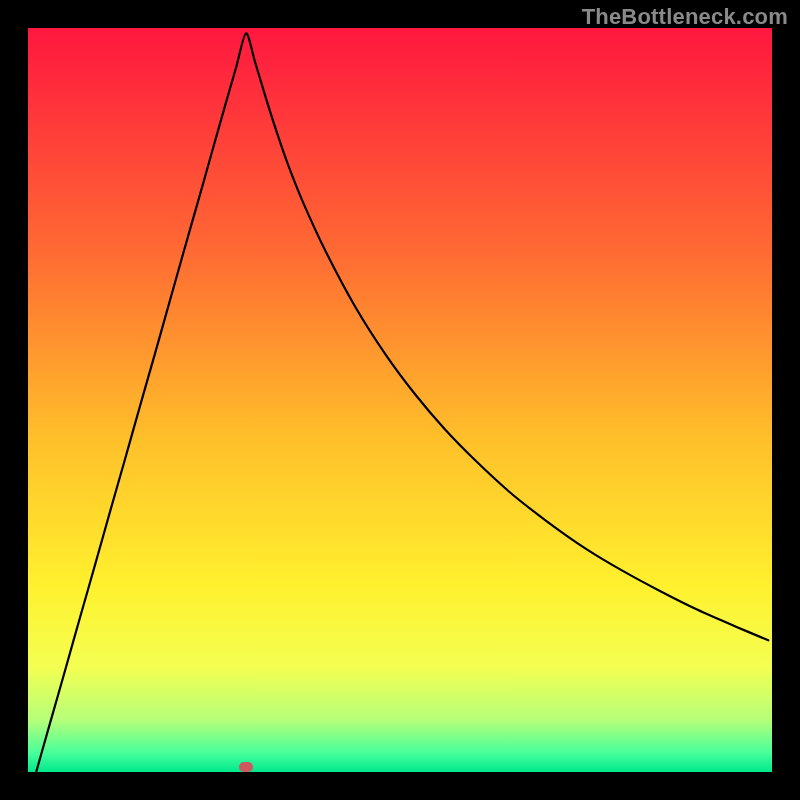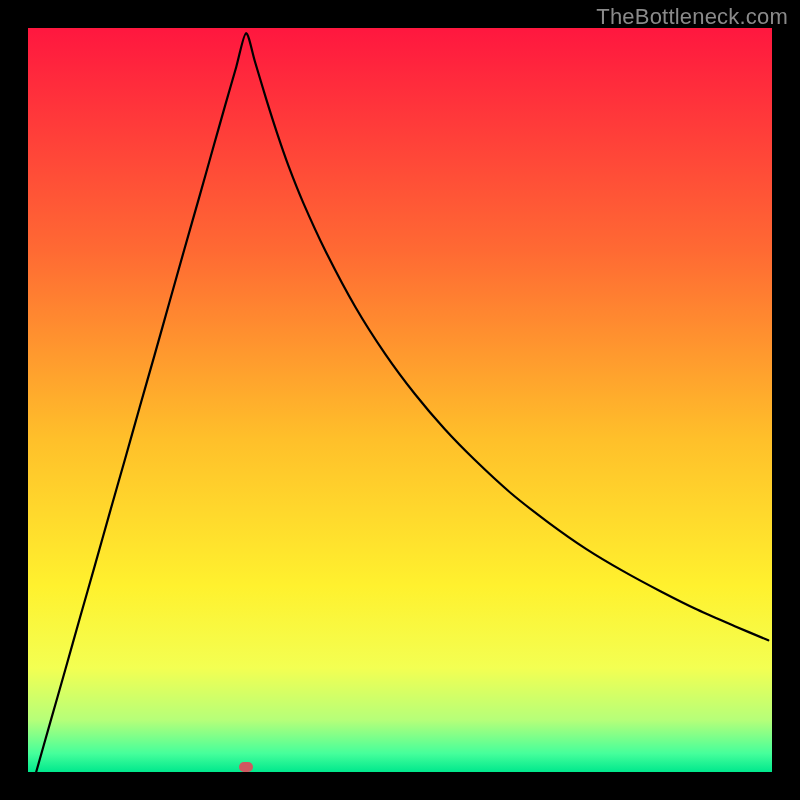--- a/index.html
+++ b/index.html
@@ -28,21 +28,21 @@
     inset: 0;
     pointer-events: none;
   }
   .watermark {
     position: absolute;
     top: 4px;
     right: 12px;
     color: #8a8a8a;
     font-size: 22px;
     letter-spacing: 0.2px;
-    font-weight: 400;
+    font-weight: 700;
   }
   .marker {
     position: absolute;
     width: 14px;
     height: 10px;
     border-radius: 5px;
     background: #cf5860;
     transform: translate(-50%, -50%);
     left: calc(0.293 * 100%);
     top: calc(0.993 * 100%);

